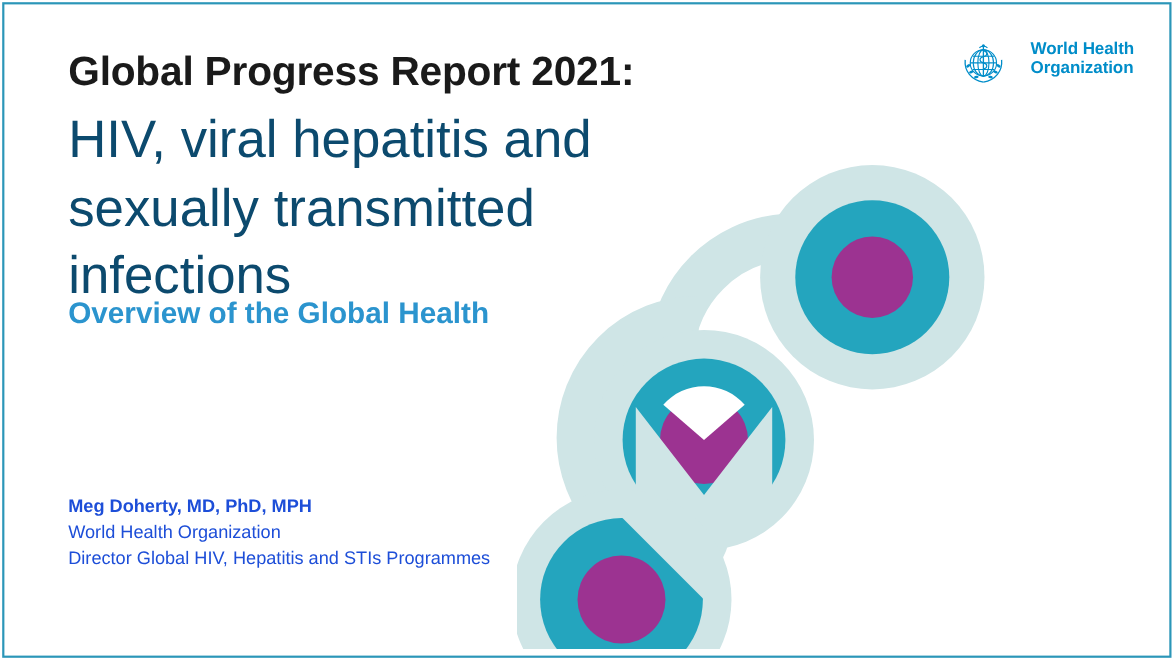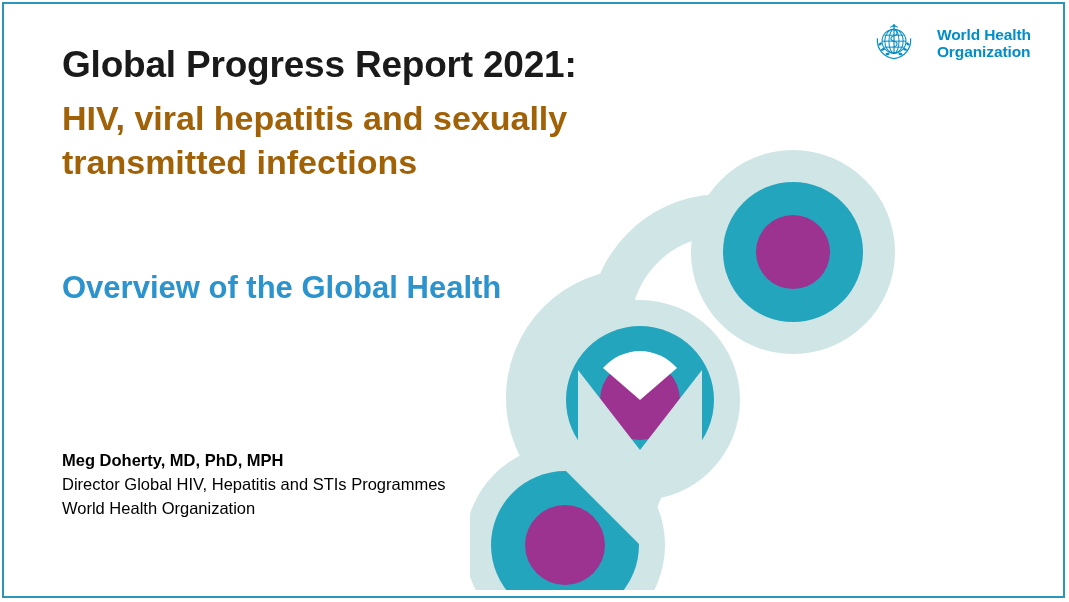--- a/index.html
+++ b/index.html
@@ -58,67 +58,67 @@
     font-size: 37px;
     font-weight: bold;
     color: #1A1A1A;
     letter-spacing: -0.2px;
     margin: 0;
     padding-top: 44px;
     line-height: 1.12;
   }
 
   .title-sub {
-    font-size: 34px;
-    font-weight: bold;
-    color: #a16207;
+    font-size: 48px;
+    font-weight: normal;
+    color: #0c4a6e;
     margin: 0;
     padding-top: 12px;
     line-height: 1.28;
     max-width: 580px;
   }
 
   .overview {
     position: absolute;
     left: 62px;
     top: 267px;
     width: 560px;
     z-index: 10;
-    font-size: 31px;
+    font-size: 27px;
     font-weight: bold;
     color: #2B94CE;
     line-height: 1.38;
   }
 
   .byline {
     position: absolute;
     left: 62px;
     top: 448px;
     z-index: 10;
-    color: #000000;
+    color: #1d4ed8;
     line-height: 1.46;
   }
   .byline-name {
     font-size: 16.5px;
     font-weight: bold;
     margin: 0;
   }
   .byline-line {
     font-size: 16.5px;
     font-weight: normal;
     margin: 0;
   }
 
   
   .who-logo {
     position: absolute;
     right: 38px;
-    top: 20px;
+    top: 36px;
     display: flex;
-    align-items: center;
+    align-items: flex-start;
     gap: 20px;
     z-index: 10;
   }
   .who-emblem { width: 46px; height: 46px; display: block; }
   .who-emblem svg { display: block; }
   .who-wordmark {
     color: #008DC9;
     font-weight: bold;
     font-size: 15.5px;
     line-height: 1.12;
@@ -194,22 +194,22 @@
     <h1 class="title-main">Global Progress Report 2021:</h1>
     <h2 class="title-sub">HIV, viral hepatitis and sexually transmitted infections</h2>
   </div>
 
   <div class="overview">
     <div>Overview of the Global Health</div>
   </div>
 
   <div class="byline">
     <p class="byline-name">Meg Doherty, MD, PhD, MPH</p>
+    <p class="byline-line">World Health Organization</p>
     <p class="byline-line">Director Global HIV, Hepatitis and STIs Programmes</p>
-    <p class="byline-line">World Health Organization</p>
   </div>
 
   <div class="who-logo">
     <span class="who-emblem">
       <svg width="46" height="46" viewBox="0 0 100 100" xmlns="http://www.w3.org/2000/svg" aria-hidden="true">
         <g fill="none" stroke="#008DC9" stroke-width="2.2">
 
           <circle cx="50" cy="46" r="26"></circle>
 
           <ellipse cx="50" cy="46" rx="11" ry="26"></ellipse>

